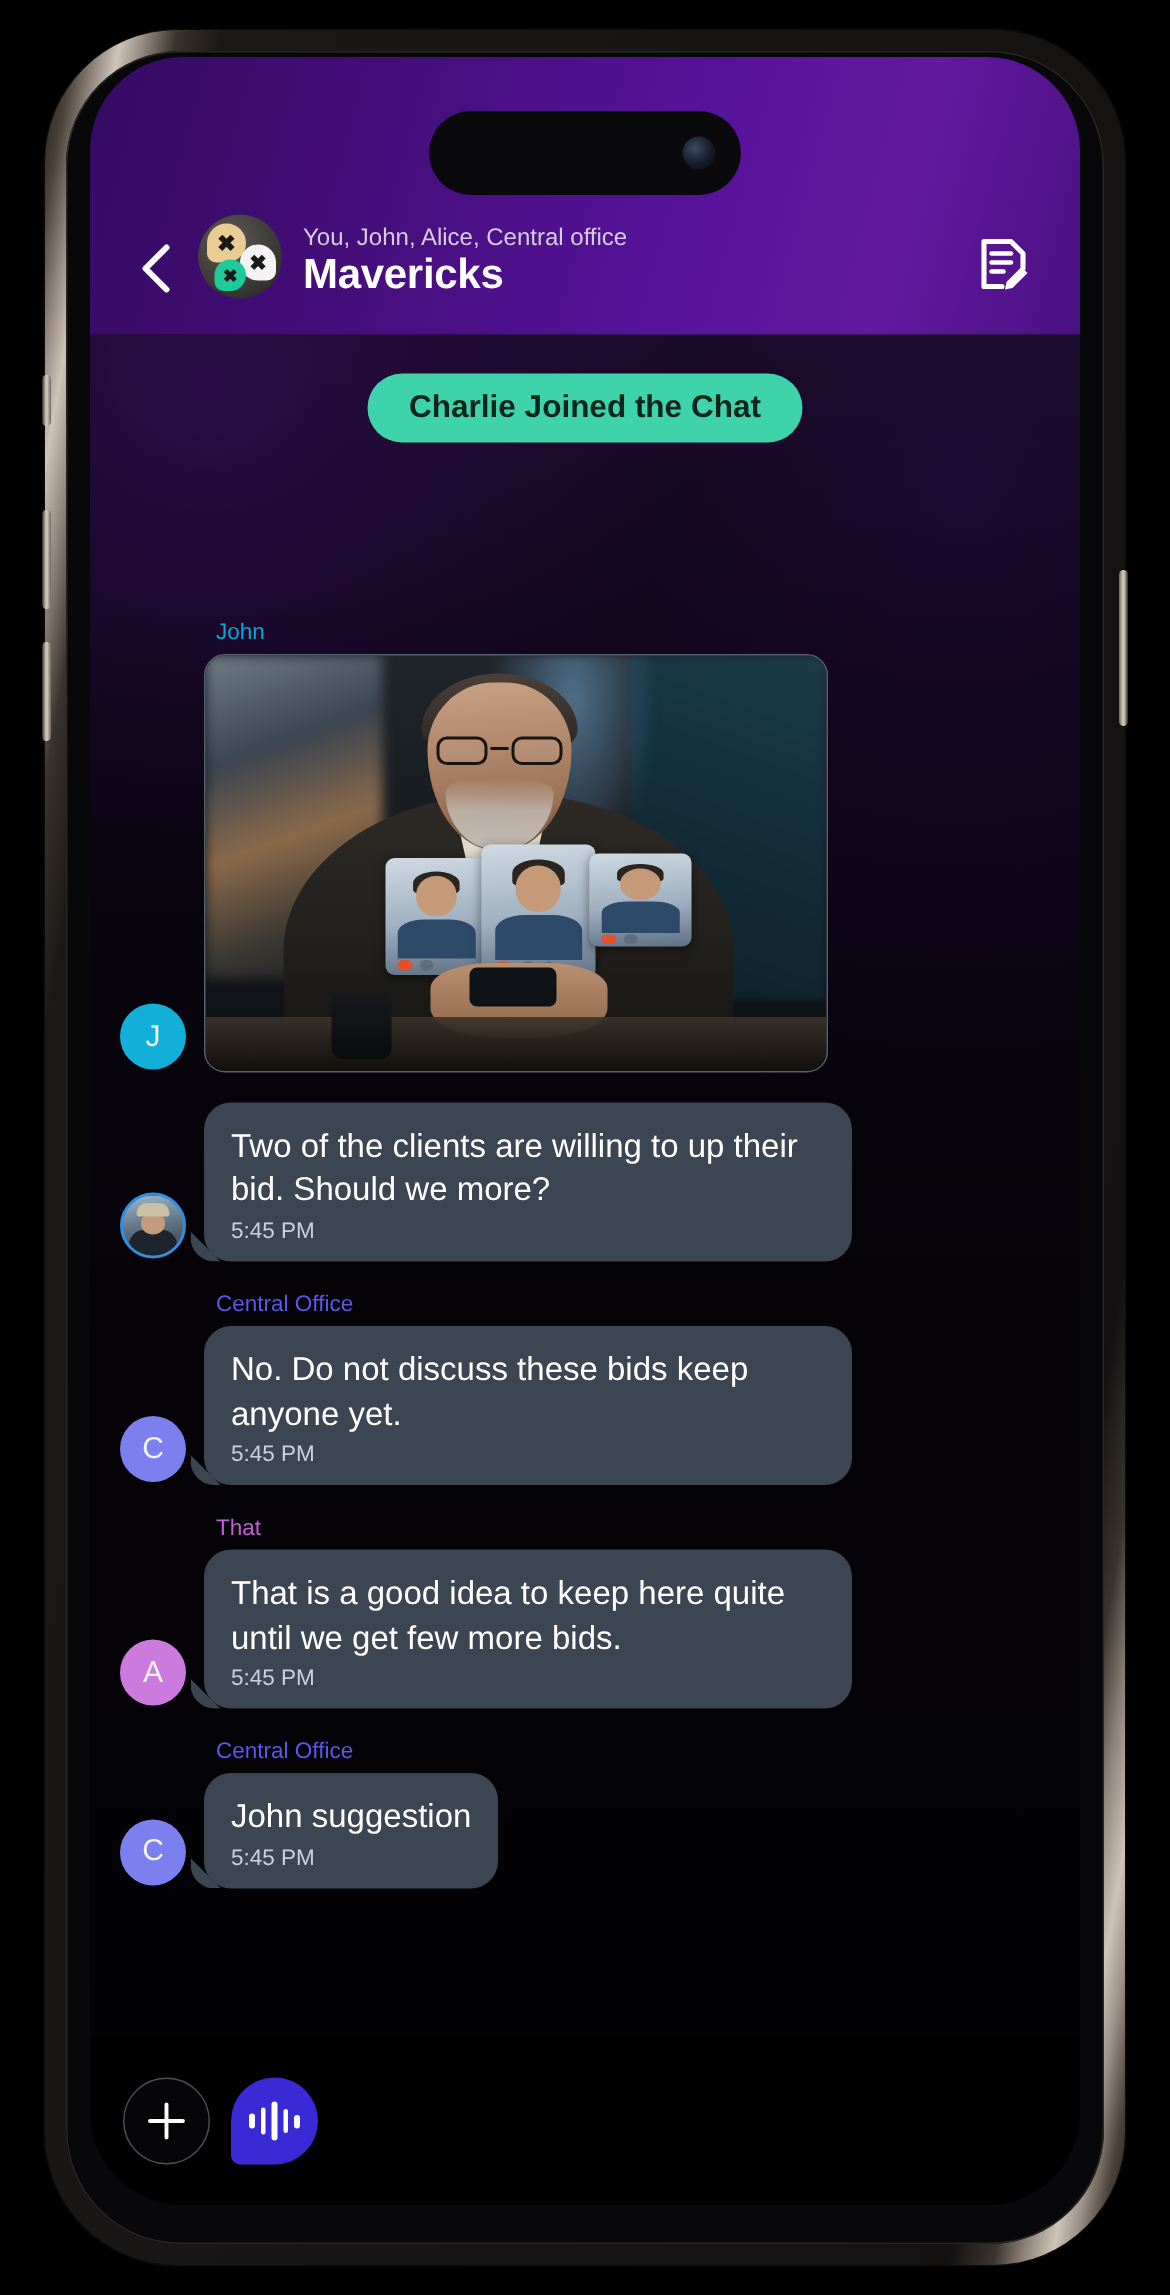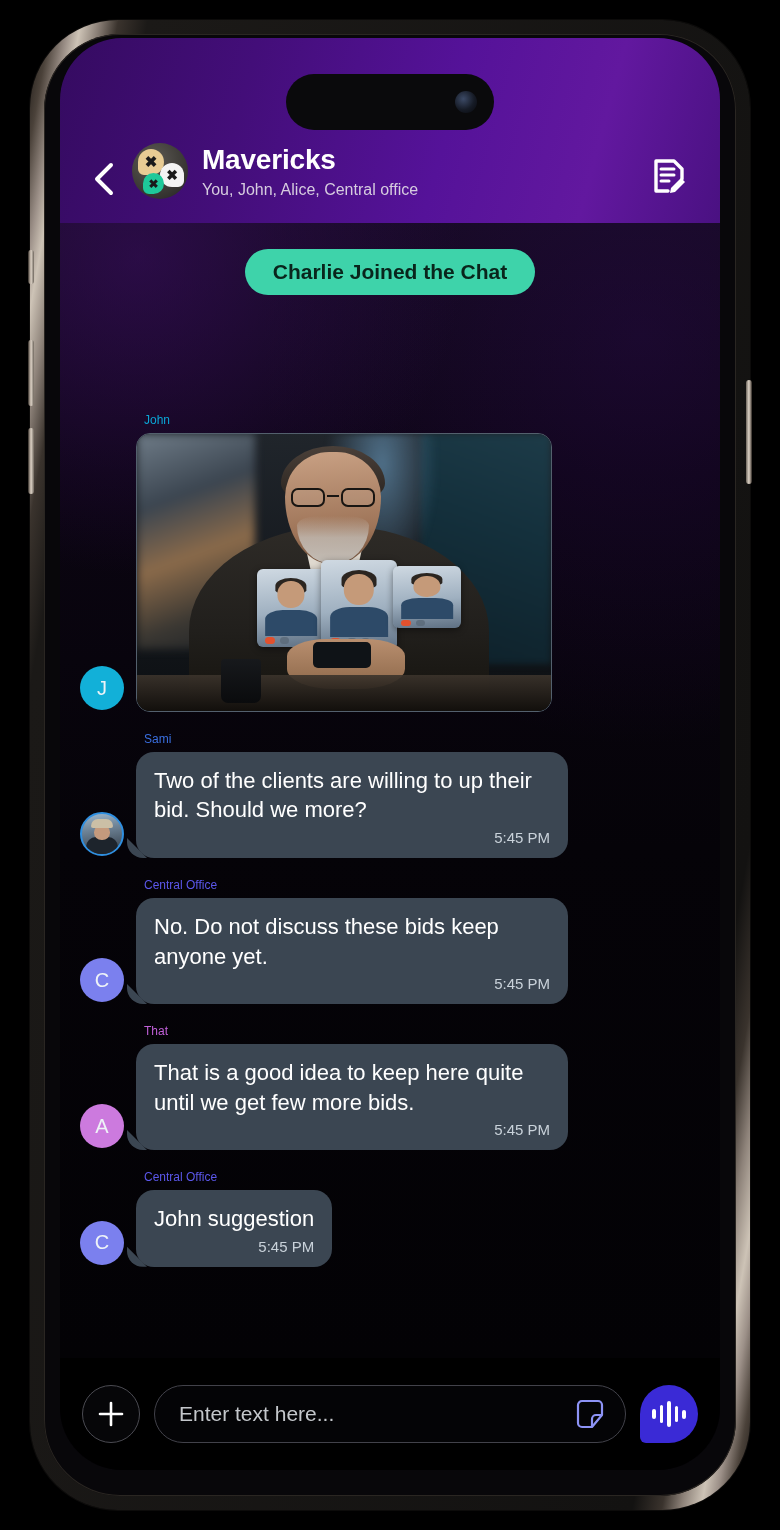--- a/index.html
+++ b/index.html
@@ -155,21 +155,21 @@
     color: #09251c;
     font-size: 21px;
     font-weight: bold;
     padding: 11px 28px;
     border-radius: 24px;
     white-space: nowrap;
   }
 
   .msg-group { margin-bottom: 20px; }
   .sender-name {
-    font-size: 12px;
+    font-size: 15px;
     margin-left: 64px;
     margin-bottom: 6px;
   }
   .msg-row { display: flex; align-items: flex-end; }
 
   .avatar {
     width: 44px; height: 44px;
     border-radius: 50%;
     flex: 0 0 auto;
     display: flex; align-items: center; justify-content: center;
@@ -214,21 +214,20 @@
     left: -9px; bottom: 0;
     width: 20px; height: 20px;
     background: #3b4652;
     border-bottom-right-radius: 16px;
     clip-path: polygon(100% 0, 100% 100%, 0 100%);
     transform: scaleX(-1);
   }
   .bubble-text { display: inline; }
   .timestamp {
     display: block;
-    text-align: right;
     font-size: 15px;
     color: #c9d2da;
     margin-top: 3px;
   }
 
   .bubble.image-bubble {
     padding: 0;
     background: #2a3340;
     border-radius: 14px;
     overflow: hidden;
@@ -426,22 +425,22 @@
         </svg>
       </div>
 
       <div id="header-avatar">
         <div class="bub" id="bub-tan">✖</div>
         <div class="bub" id="bub-white">✖</div>
         <div class="bub" id="bub-green">✖</div>
       </div>
 
       <div id="header-text">
+        <div id="chat-subtitle">You, John, Alice, Central office</div>
         <div id="chat-title">Mavericks</div>
-        <div id="chat-subtitle">You, John, Alice, Central office</div>
       </div>
 
       <div id="note-edit-button">
         <svg width="34" height="38" viewBox="0 0 34 38">
           <path d="M4 4 h18 l8 8 v10 M4 4 v30 h12" fill="none" stroke="#ffffff" stroke-width="3.4" stroke-linecap="round" stroke-linejoin="round"></path>
           <line x1="9" y1="12" x2="22" y2="12" stroke="#ffffff" stroke-width="3" stroke-linecap="round"></line>
           <line x1="9" y1="18" x2="22" y2="18" stroke="#ffffff" stroke-width="3" stroke-linecap="round"></line>
           <line x1="9" y1="24" x2="17" y2="24" stroke="#ffffff" stroke-width="3" stroke-linecap="round"></line>
           <path d="M29 21 l4 4 l-10 10 l-5 1 l1 -5 Z" fill="#ffffff"></path>
         </svg>
@@ -499,21 +498,20 @@
               <div id="ps-hands"></div>
               <div id="ps-phone"></div>
               <div id="ps-table"></div>
               <div id="ps-cup"></div>
             </div>
           </div>
         </div>
       </div>
 
       <div class="msg-group">
-        <div class="sender-name" style="color:#3a6fe0;">Sami</div>
         <div class="msg-row">
           <div class="avatar photo">
             <div class="body"></div>
               <div class="face"></div>
               <div class="hat"></div>
           </div>
           <div class="bubble">
             <span class="bubble-text">Two of the clients are willing to up their bid. Should we more?</span>
             <span class="timestamp">5:45 PM</span>
           </div>
@@ -557,29 +555,20 @@
 
     <div id="input-bar">
 
       <div id="add-button">
         <svg width="28" height="28" viewBox="0 0 28 28">
           <line x1="14" y1="3" x2="14" y2="25" stroke="#ffffff" stroke-width="2.6" stroke-linecap="round"></line>
           <line x1="3" y1="14" x2="25" y2="14" stroke="#ffffff" stroke-width="2.6" stroke-linecap="round"></line>
         </svg>
       </div>
 
-      <div id="text-input-wrap">
-        <input id="message-input" type="text" placeholder="Enter text here..." style="">
-        <div id="sticker-button">
-          <svg width="28" height="30" viewBox="0 0 28 30">
-            <path d="M6 2 h16 a4 4 0 0 1 4 4 v10 l-10 12 h-10 a4 4 0 0 1 -4 -4 v-18 a4 4 0 0 1 4 -4 z" fill="none" stroke="#8d93f5" stroke-width="2.2" stroke-linejoin="round"></path>
-            <path d="M26 16 h-6 a4 4 0 0 0 -4 4 v8" fill="none" stroke="#8d93f5" stroke-width="2.2" stroke-linejoin="round"></path>
-          </svg>
-        </div>
-      </div>
 
       <div id="voice-button">
         <div id="voice-bubble-shape">
           <div class="wave-bar" style="height:10px;"></div>
           <div class="wave-bar" style="height:18px;"></div>
           <div class="wave-bar" style="height:26px;"></div>
           <div class="wave-bar" style="height:16px;"></div>
           <div class="wave-bar" style="height:9px;"></div>
         </div>
       </div>

